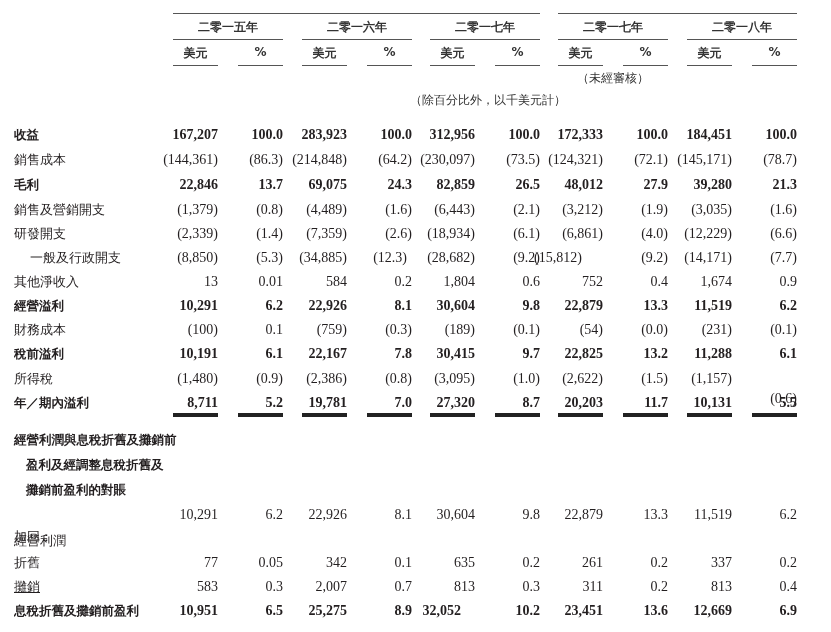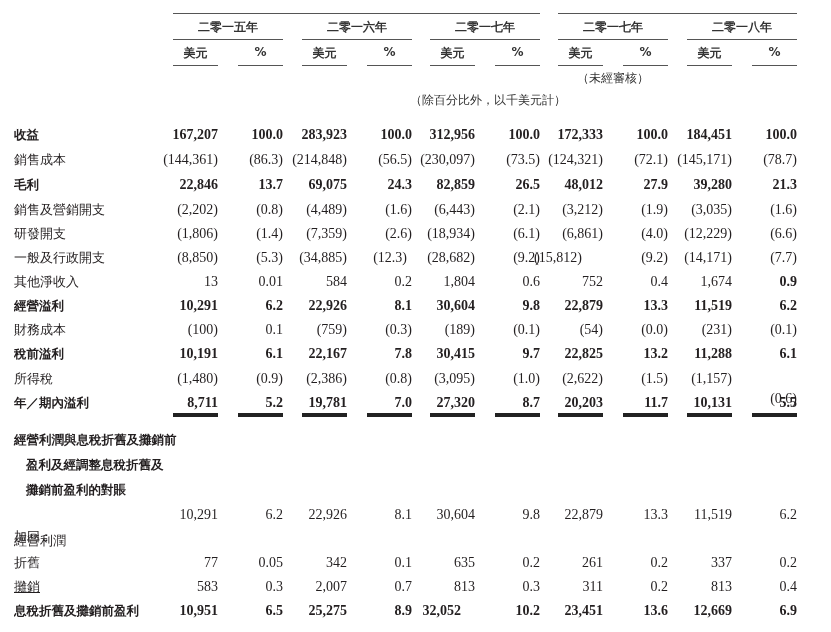--- a/index.html
+++ b/index.html
@@ -64,82 +64,82 @@
     <div class="abs num b" style="left: 385px; top: 126px;">312,956</div>
     <div class="abs num b" style="left: 450px; top: 126px;">100.0</div>
     <div class="abs num b" style="left: 513px; top: 126px;">172,333</div>
     <div class="abs num b" style="left: 578px; top: 126px;">100.0</div>
     <div class="abs num b" style="left: 642px; top: 126px;">184,451</div>
     <div class="abs num b" style="left: 707px; top: 126px;">100.0</div>
     <div class="abs lbl dots" style="top: 151px;"><span class="t">銷售成本</span></div>
     <div class="abs num" style="left: 128px; top: 151px;">(144,361)</div>
     <div class="abs num" style="left: 193px; top: 151px;">(86.3)</div>
     <div class="abs num" style="left: 257px; top: 151px;">(214,848)</div>
-    <div class="abs num" style="left: 322px; top: 151px;">(56.5)</div>
+    <div class="abs num" style="left: 322px; top: 151px;">(64.2)</div>
     <div class="abs num" style="left: 385px; top: 151px;">(230,097)</div>
     <div class="abs num" style="left: 450px; top: 151px;">(73.5)</div>
     <div class="abs num" style="left: 513px; top: 151px;">(124,321)</div>
     <div class="abs num" style="left: 578px; top: 151px;">(72.1)</div>
     <div class="abs num" style="left: 642px; top: 151px;">(145,171)</div>
     <div class="abs num" style="left: 707px; top: 151px;">(78.7)</div>
     <div class="abs lbl dots bold" style="top: 176px;"><span class="t">毛利</span></div>
     <div class="abs num b" style="left: 128px; top: 176px;">22,846</div>
     <div class="abs num b" style="left: 193px; top: 176px;">13.7</div>
     <div class="abs num b" style="left: 257px; top: 176px;">69,075</div>
     <div class="abs num b" style="left: 322px; top: 176px;">24.3</div>
     <div class="abs num b" style="left: 385px; top: 176px;">82,859</div>
     <div class="abs num b" style="left: 450px; top: 176px;">26.5</div>
     <div class="abs num b" style="left: 513px; top: 176px;">48,012</div>
     <div class="abs num b" style="left: 578px; top: 176px;">27.9</div>
     <div class="abs num b" style="left: 642px; top: 176px;">39,280</div>
     <div class="abs num b" style="left: 707px; top: 176px;">21.3</div>
     <div class="abs lbl dots" style="top: 201px;"><span class="t">銷售及營銷開支</span></div>
-    <div class="abs num" style="left: 128px; top: 201px;">(2,202)</div>
+    <div class="abs num" style="left: 128px; top: 201px;">(1,379)</div>
     <div class="abs num" style="left: 193px; top: 201px;">(0.8)</div>
     <div class="abs num" style="left: 257px; top: 201px;">(4,489)</div>
     <div class="abs num" style="left: 322px; top: 201px;">(1.6)</div>
     <div class="abs num" style="left: 385px; top: 201px;">(6,443)</div>
     <div class="abs num" style="left: 450px; top: 201px;">(2.1)</div>
     <div class="abs num" style="left: 513px; top: 201px;">(3,212)</div>
     <div class="abs num" style="left: 578px; top: 201px;">(1.9)</div>
     <div class="abs num" style="left: 642px; top: 201px;">(3,035)</div>
     <div class="abs num" style="left: 707px; top: 201px;">(1.6)</div>
     <div class="abs lbl dots" style="top: 225px;"><span class="t">研發開支</span></div>
-    <div class="abs num" style="left: 128px; top: 225px;">(1,806)</div>
+    <div class="abs num" style="left: 128px; top: 225px;">(2,339)</div>
     <div class="abs num" style="left: 193px; top: 225px;">(1.4)</div>
     <div class="abs num" style="left: 257px; top: 225px;">(7,359)</div>
     <div class="abs num" style="left: 322px; top: 225px;">(2.6)</div>
     <div class="abs num" style="left: 385px; top: 225px;">(18,934)</div>
     <div class="abs num" style="left: 450px; top: 225px;">(6.1)</div>
     <div class="abs num" style="left: 513px; top: 225px;">(6,861)</div>
     <div class="abs num" style="left: 578px; top: 225px;">(4.0)</div>
     <div class="abs num" style="left: 642px; top: 225px;">(12,229)</div>
     <div class="abs num" style="left: 707px; top: 225px;">(6.6)</div>
-    <div class="abs lbl dots" style="top: 249px;"><span class="t">一般及行政開支</span></div>
+    <div class="abs lbl dots" style="top: 249px; margin-left: 16px;"><span class="t">一般及行政開支</span></div>
     <div class="abs num" style="left: 128px; top: 249px;">(8,850)</div>
     <div class="abs num" style="left: 193px; top: 249px;">(5.3)</div>
     <div class="abs num" style="left: 257px; top: 249px;">(34,885)</div>
     <div class="abs num" style="left: 317px; top: 249px;">(12.3)</div>
     <div class="abs num" style="left: 385px; top: 249px;">(28,682)</div>
     <div class="abs num" style="left: 450px; top: 249px;">(9.2)</div>
     <div class="abs num" style="left: 513px; top: 249px; text-align: center;">(15,812)</div>
     <div class="abs num" style="left: 578px; top: 249px;">(9.2)</div>
     <div class="abs num" style="left: 642px; top: 249px;">(14,171)</div>
     <div class="abs num" style="left: 707px; top: 249px;">(7.7)</div>
     <div class="abs lbl dots" style="top: 273px;"><span class="t">其他淨收入</span></div>
     <div class="abs num" style="left: 128px; top: 273px;">13</div>
     <div class="abs num" style="left: 193px; top: 273px;">0.01</div>
     <div class="abs num" style="left: 257px; top: 273px;">584</div>
     <div class="abs num" style="left: 322px; top: 273px;">0.2</div>
     <div class="abs num" style="left: 385px; top: 273px;">1,804</div>
     <div class="abs num" style="left: 450px; top: 273px;">0.6</div>
     <div class="abs num" style="left: 513px; top: 273px;">752</div>
     <div class="abs num" style="left: 578px; top: 273px;">0.4</div>
     <div class="abs num" style="left: 642px; top: 273px;">1,674</div>
-    <div class="abs num" style="left: 707px; top: 273px; font-weight: bold;">0.9</div>
+    <div class="abs num" style="left: 707px; top: 273px;">0.9</div>
     <div class="abs lbl dots bold" style="top: 297px;"><span class="t">經營溢利</span></div>
     <div class="abs num b" style="left: 128px; top: 297px;">10,291</div>
     <div class="abs num b" style="left: 193px; top: 297px;">6.2</div>
     <div class="abs num b" style="left: 257px; top: 297px;">22,926</div>
     <div class="abs num b" style="left: 322px; top: 297px;">8.1</div>
     <div class="abs num b" style="left: 385px; top: 297px;">30,604</div>
     <div class="abs num b" style="left: 450px; top: 297px;">9.8</div>
     <div class="abs num b" style="left: 513px; top: 297px;">22,879</div>
     <div class="abs num b" style="left: 578px; top: 297px;">13.3</div>
     <div class="abs num b" style="left: 642px; top: 297px;">11,519</div>

